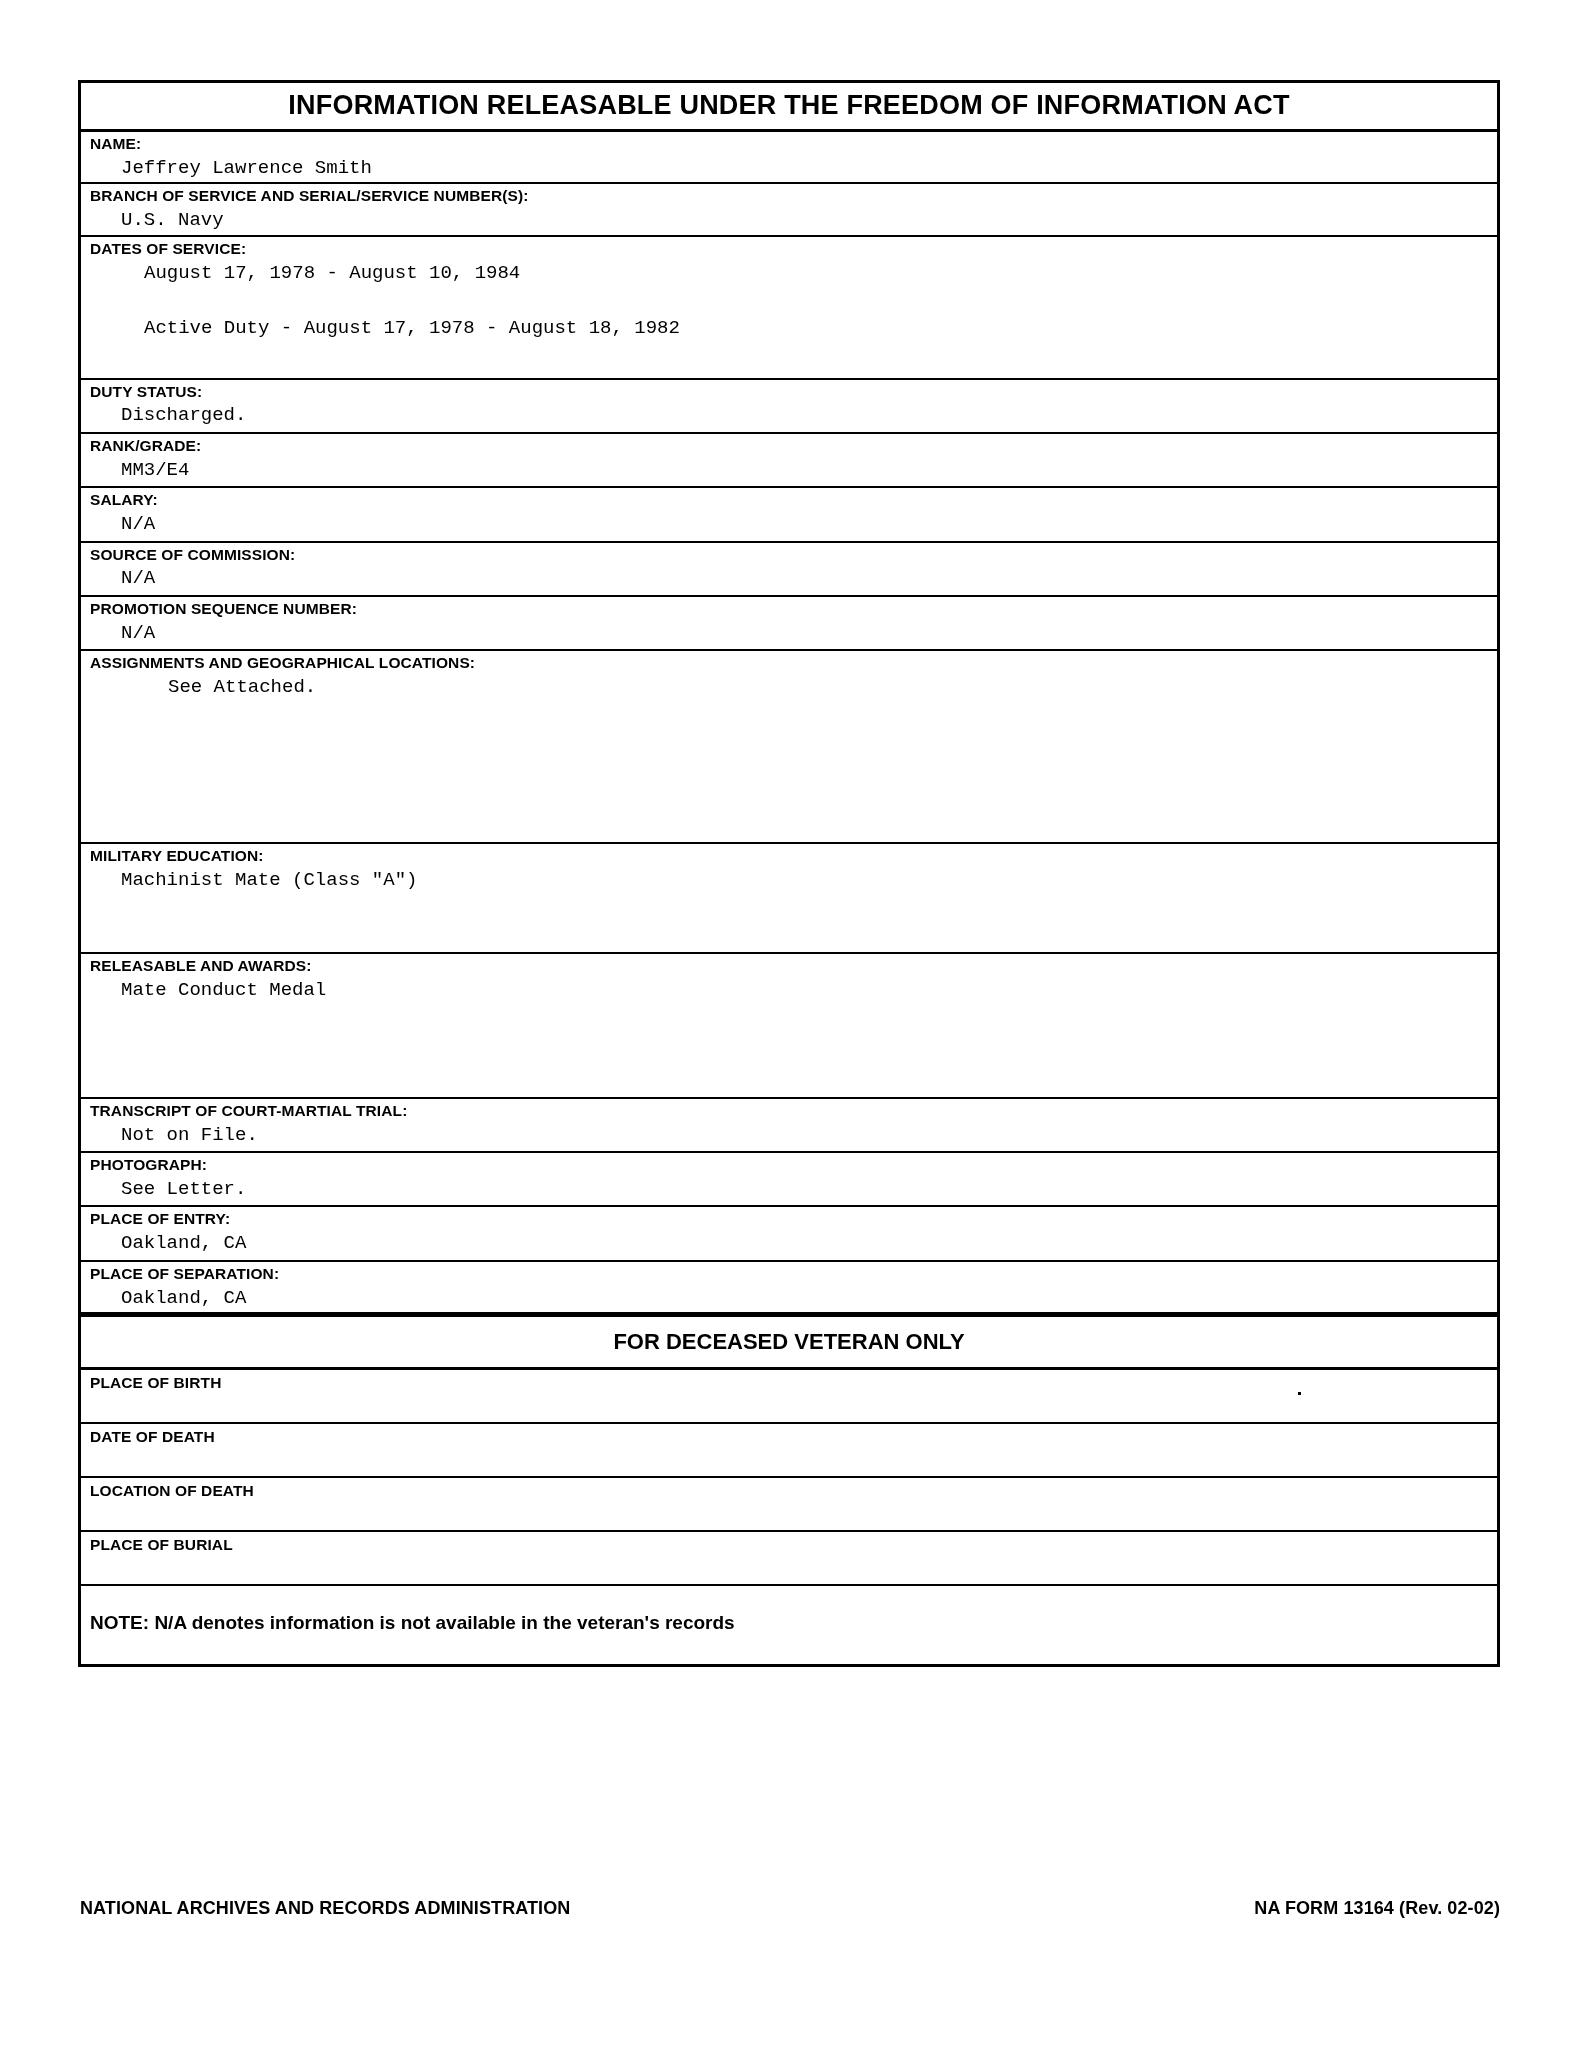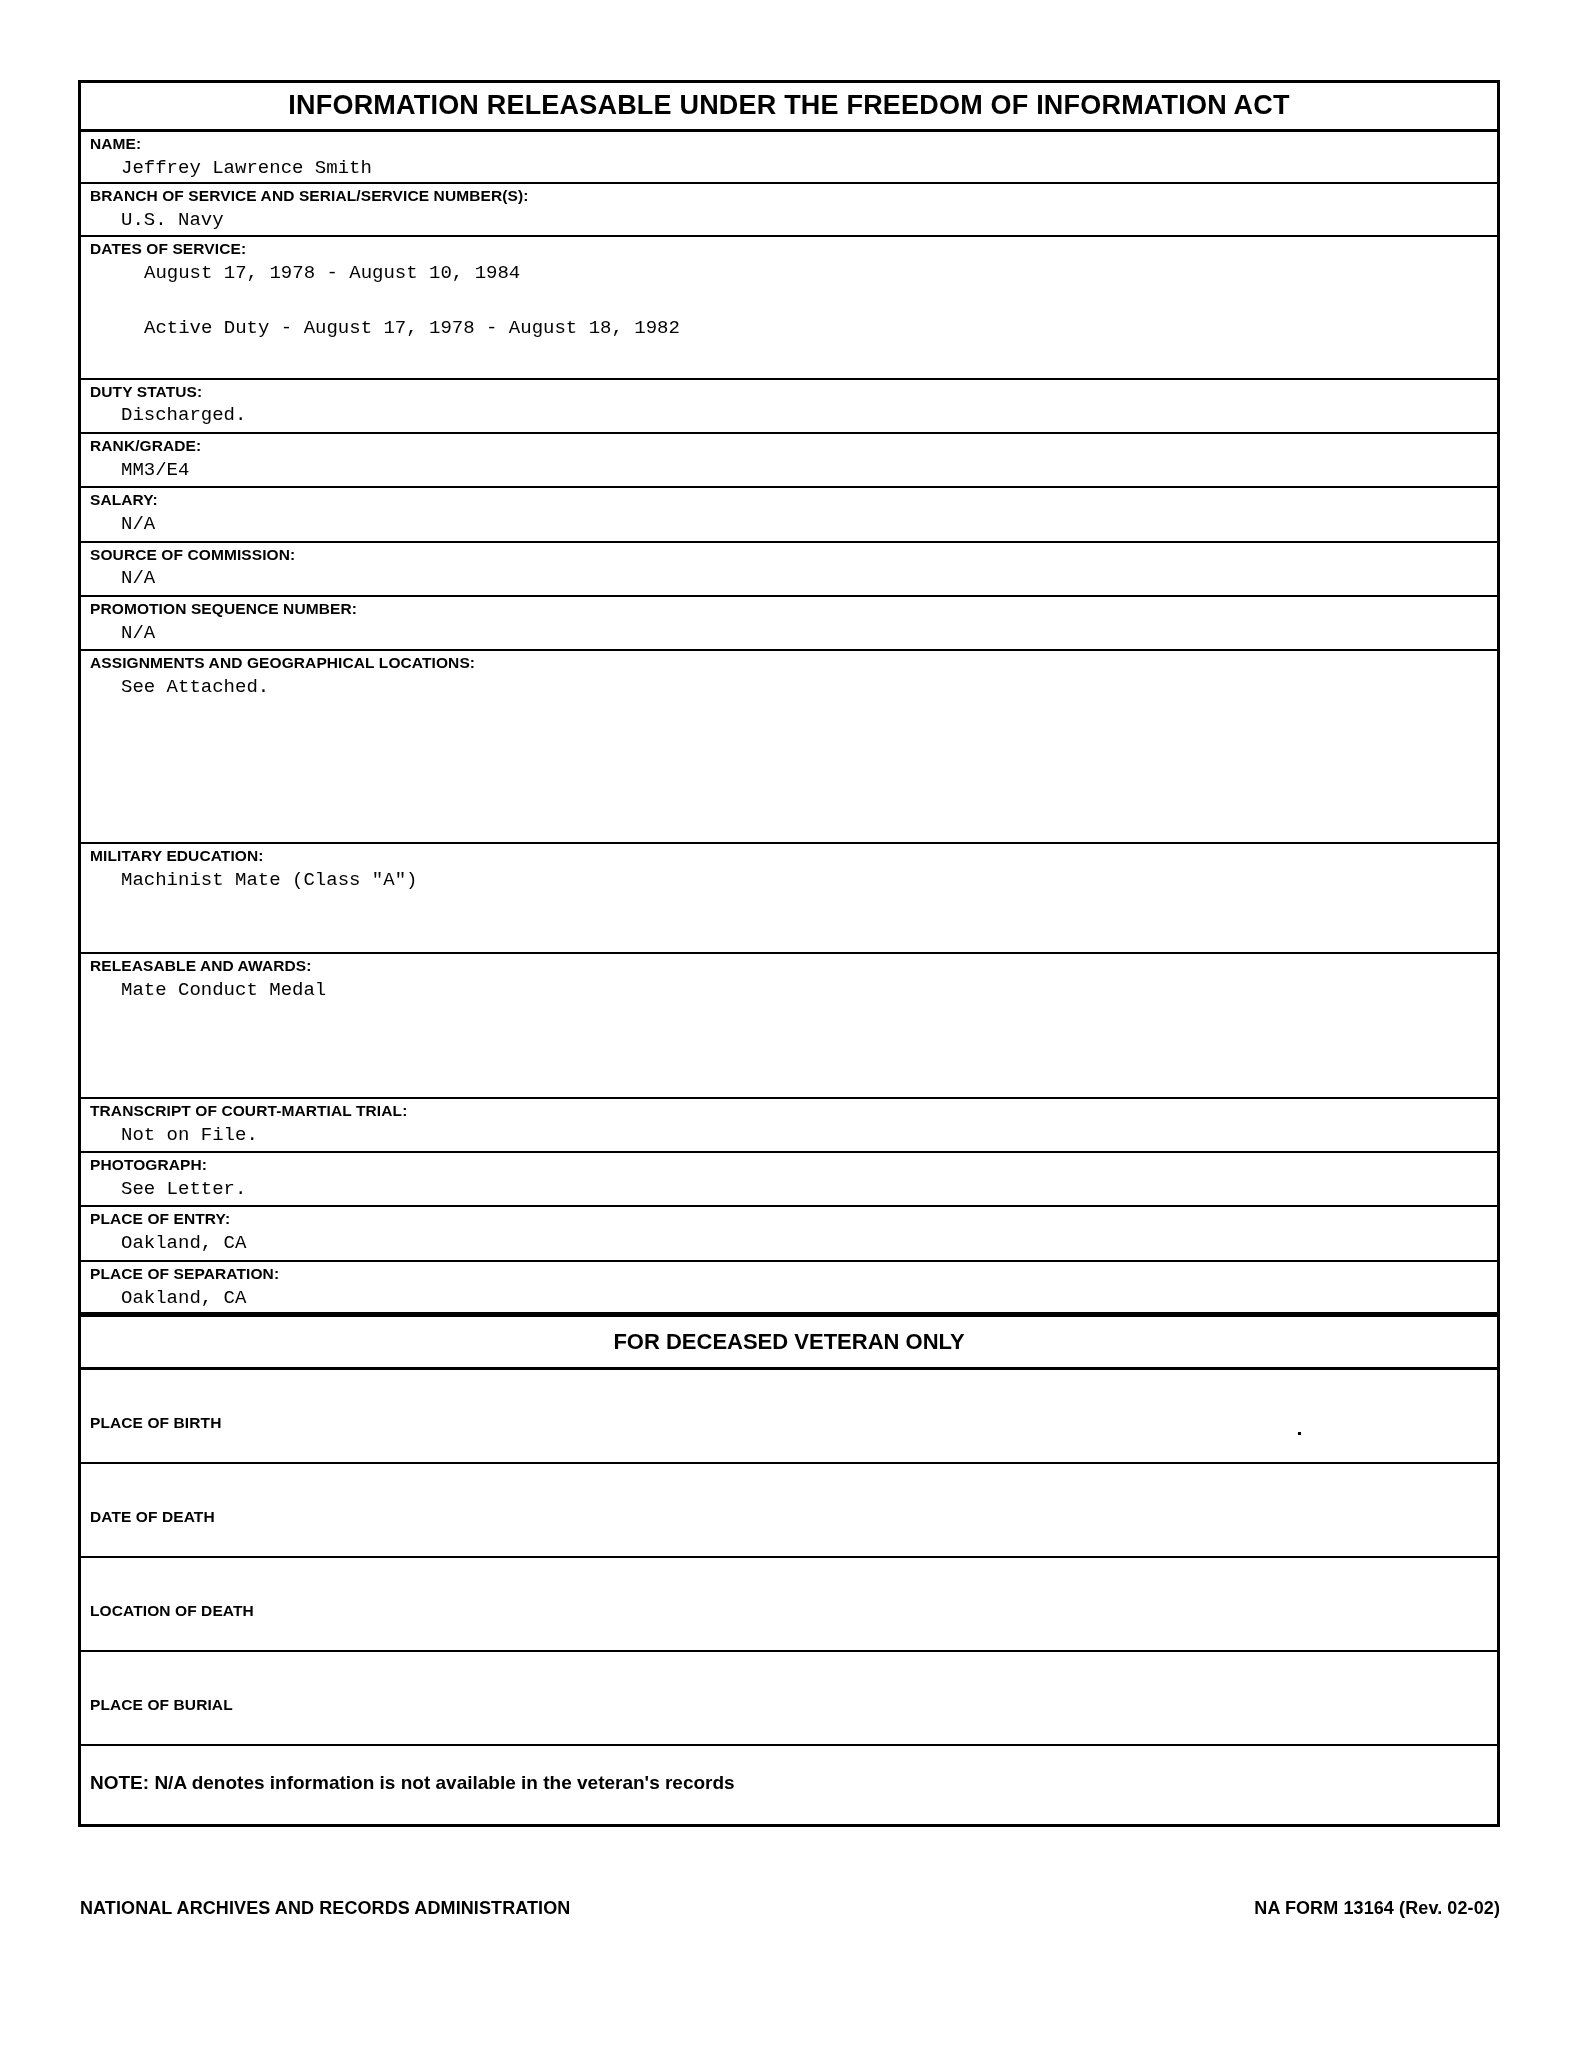--- a/index.html
+++ b/index.html
@@ -66,21 +66,20 @@
     font-size: 22px;
     font-weight: bold;
     padding: 12px 0 12px 0;
     border-top: 3px solid #000;
     border-bottom: 3px solid #000;
   }
   .deceased-row {
     border-bottom: 2px solid #000;
     height: 52px;
     position: relative;
-    margin-top: 40px;
   }
   .deceased-row .label {
     padding-top: 4px;
   }
   .dot {
     position: absolute;
     right: 196px;
     top: 22px;
     width: 3px;
     height: 3px;
@@ -103,21 +102,21 @@
     left: 80px;
     top: 1898px;
     width: 1420px;
     display: flex;
     justify-content: space-between;
     font-size: 18px;
     font-weight: bold;
     letter-spacing: 0.1px;
   }
   .v-tall-1 { min-height: 118px; margin-left: 23px; }
-  .v-tall-2 { min-height: 168px; }
+  .v-tall-2 { min-height: 168px; margin-left: 47px; }
   .v-tall-3 { min-height: 85px; }
   .v-tall-4 { min-height: 120px; }
 </style>
 </head>
 <body>
 
 <div class="page">
   <div class="form">
     <div class="outer-box">
 

